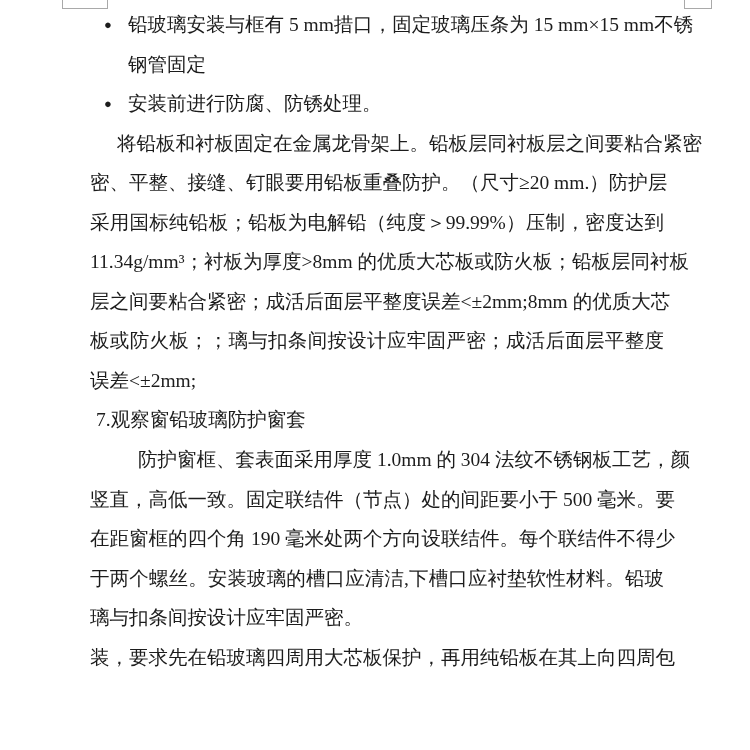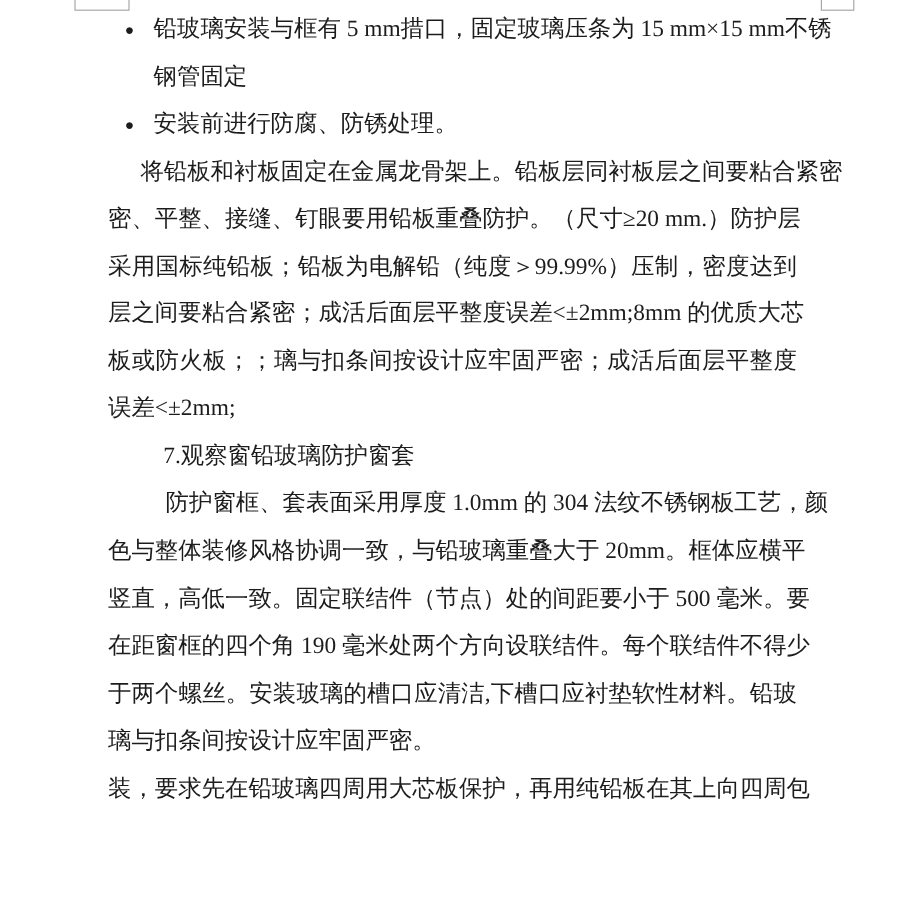--- a/index.html
+++ b/index.html
@@ -27,21 +27,21 @@
   }
   .justify {
     text-align: justify;
     text-align-last: justify;
     text-justify: inter-ideograph;
   }
   .bullet-first { position: relative; padding-left: 38px; }
   .bullet-cont  { padding-left: 38px; }
   .ind1 { padding-left: 27px; }
   .ind2 { padding-left: 48px; }
-  .heading { padding-left: 6px; margin-left: 40px; }
+  .heading { padding-left: 6px; }
   .bullet {
     position: absolute;
     left: 14px;
     top: 0;
     font-size: 13px;
     line-height: 39.55px;
   }
   .artifact {
     position: absolute;
     border: 1px solid #a9a9a9;
@@ -56,25 +56,25 @@
 <div class="page">
   <div class="artifact artifact-left"></div>
   <div class="artifact artifact-right"></div>
   <div class="text-body" id="text-body">
       <div class="line bullet-first justify"><span class="bullet">●</span><span>铅玻璃安装与框有 5 mm措口，固定玻璃压条为 15 mm×15 mm不锈</span></div>
       <div class="line bullet-cont"><span>钢管固定</span></div>
       <div class="line bullet-first"><span class="bullet">●</span><span>安装前进行防腐、防锈处理。</span></div>
       <div class="line ind1 justify"><span>将铅板和衬板固定在金属龙骨架上。铅板层同衬板层之间要粘合紧密</span></div>
       <div class="line body justify"><span>密、平整、接缝、钉眼要用铅板重叠防护。（尺寸≥20 mm.）防护层</span></div>
       <div class="line body justify"><span>采用国标纯铅板；铅板为电解铅（纯度＞99.99%）压制，密度达到</span></div>
+      <div class="line body justify"><span>11.34g/mm³；衬板为厚度&gt;8mm 的优质大芯板或防火板；铅板层同衬板</span></div>
       <div class="line body justify"><span>层之间要粘合紧密；成活后面层平整度误差&lt;±2mm;8mm 的优质大芯</span></div>
       <div class="line body justify"><span>板或防火板；；璃与扣条间按设计应牢固严密；成活后面层平整度</span></div>
       <div class="line body"><span>误差&lt;±2mm;</span></div>
       <div class="line heading"><span>7.观察窗铅玻璃防护窗套</span></div>
       <div class="line ind2 justify"><span>防护窗框、套表面采用厚度 1.0mm 的 304 法纹不锈钢板工艺，颜</span></div>
-      <div class="line body justify"><span>色与整体装修风格协调一致，与铅玻璃重叠大于 20mm。框体应横平</span></div>
       <div class="line body justify"><span>竖直，高低一致。固定联结件（节点）处的间距要小于 500 毫米。要</span></div>
       <div class="line body justify"><span>在距窗框的四个角 190 毫米处两个方向设联结件。每个联结件不得少</span></div>
       <div class="line body justify"><span>于两个螺丝。安装玻璃的槽口应清洁,下槽口应衬垫软性材料。铅玻</span></div>
       <div class="line body"><span>璃与扣条间按设计应牢固严密。</span></div>
       <div class="line body justify"><span>装，要求先在铅玻璃四周用大芯板保护，再用纯铅板在其上向四周包</span></div>
     </div>
 </div>
 
 </body></html>

